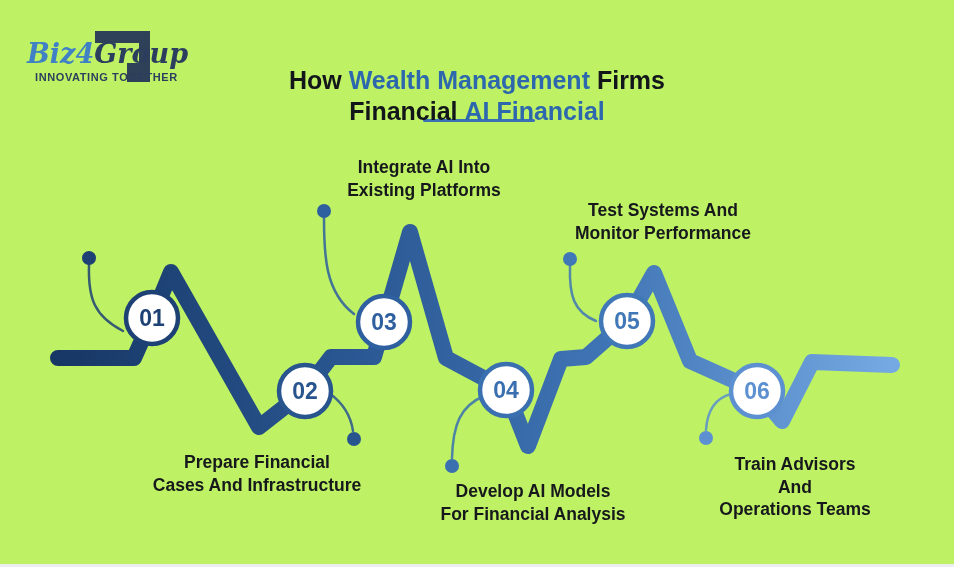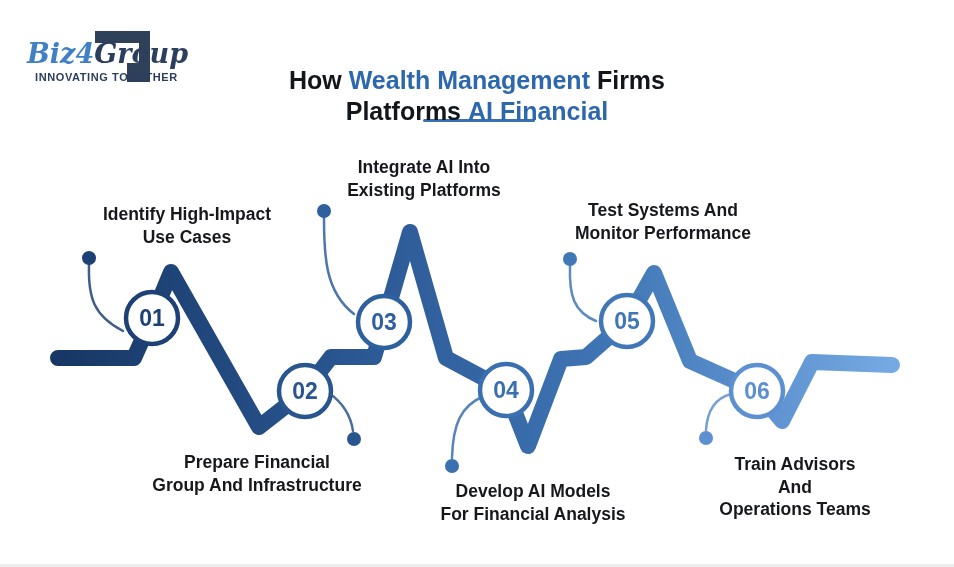--- a/index.html
+++ b/index.html
@@ -1,18 +1,18 @@
 <!DOCTYPE html>
 <html><head>
 <meta charset="utf-8">
 <style>
   html,body{margin:0;padding:0;background:#dfe1e4;}
   #stage{
     position:relative;width:954px;height:567px;overflow:hidden;
-    background:#ffffff;
+    background:#bef264;
     font-family:"Liberation Sans", sans-serif;
   }
   
   .logo-bracket{position:absolute;background:#2e4158;}
   #logo-text{
     position:absolute;left:27px;top:40px;
     font-family:"DejaVu Serif", serif;font-style:italic;font-weight:700;
     font-size:27px;line-height:28px;white-space:nowrap;z-index:3;
   }
   #logo-text .lt-blue{color:#3f81c4;}
@@ -52,21 +52,21 @@
   <div>
     <div class="logo-bracket" style="left:95px;top:31px;width:55px;height:12px;"></div>
     <div class="logo-bracket" style="left:139px;top:31px;width:11px;height:46px;"></div>
     <div class="logo-bracket" style="left:127px;top:63px;width:23px;height:19px;"></div>
     <div id="logo-text"><span class="lt-blue">Biz</span><span class="lt-blue">4</span><span class="lt-dark">Group</span></div>
     <div id="logo-tagline">INNOVATING TOGETHER</div>
   </div>
 
   <div id="title">
     <div><span>How </span><span class="accent">Wealth Management</span><span> Firms</span></div>
-    <div><span>Platforms </span><span class="accent">AI Financial</span></div>
+    <div><span>Financial </span><span class="accent">AI Financial</span></div>
   </div>
   <div id="title-underline"></div>
 
   <svg id="ecg-svg" width="954" height="567" viewBox="0 0 954 567">
     <defs>
       <linearGradient id="lineGrad" x1="58" y1="0" x2="892" y2="0" gradientUnits="userSpaceOnUse">
         <stop offset="0" stop-color="#173765"></stop>
         <stop offset="0.35" stop-color="#2a5792"></stop>
         <stop offset="0.65" stop-color="#3f74b4"></stop>
         <stop offset="1" stop-color="#75a9e3"></stop>
@@ -103,24 +103,22 @@
     <g text-anchor="middle" class="num">
       <text x="152" y="318" dy="8" fill="#1d4175">01</text>
       <text x="305" y="391" dy="8" fill="#29558f">02</text>
       <text x="384" y="322" dy="8" fill="#2e5f9f">03</text>
       <text x="506" y="390" dy="8" fill="#3a70b0">04</text>
       <text x="627" y="321" dy="8" fill="#4077b6">05</text>
       <text x="757" y="391" dy="8" fill="#5c90d0">06</text>
     </g>
   </svg>
 
-  <div class="step-label" style="left:187px;top:203px;">Identify High-Impact
-Use Cases</div>
   <div class="step-label" style="left:257px;top:451px;">Prepare Financial
-Group And Infrastructure</div>
+Cases And Infrastructure</div>
   <div class="step-label" style="left:533px;top:480px;">Develop AI Models
 For Financial Analysis</div>
   <div class="step-label" style="left:424px;top:156px;">Integrate AI Into
 Existing Platforms</div>
   <div class="step-label" style="left:795px;top:453px;">Train Advisors And
 Operations Teams</div>
   <div class="step-label" style="left:663px;top:199px;">Test Systems And
 Monitor Performance</div>
 
   <div id="bottom-edge"></div>

